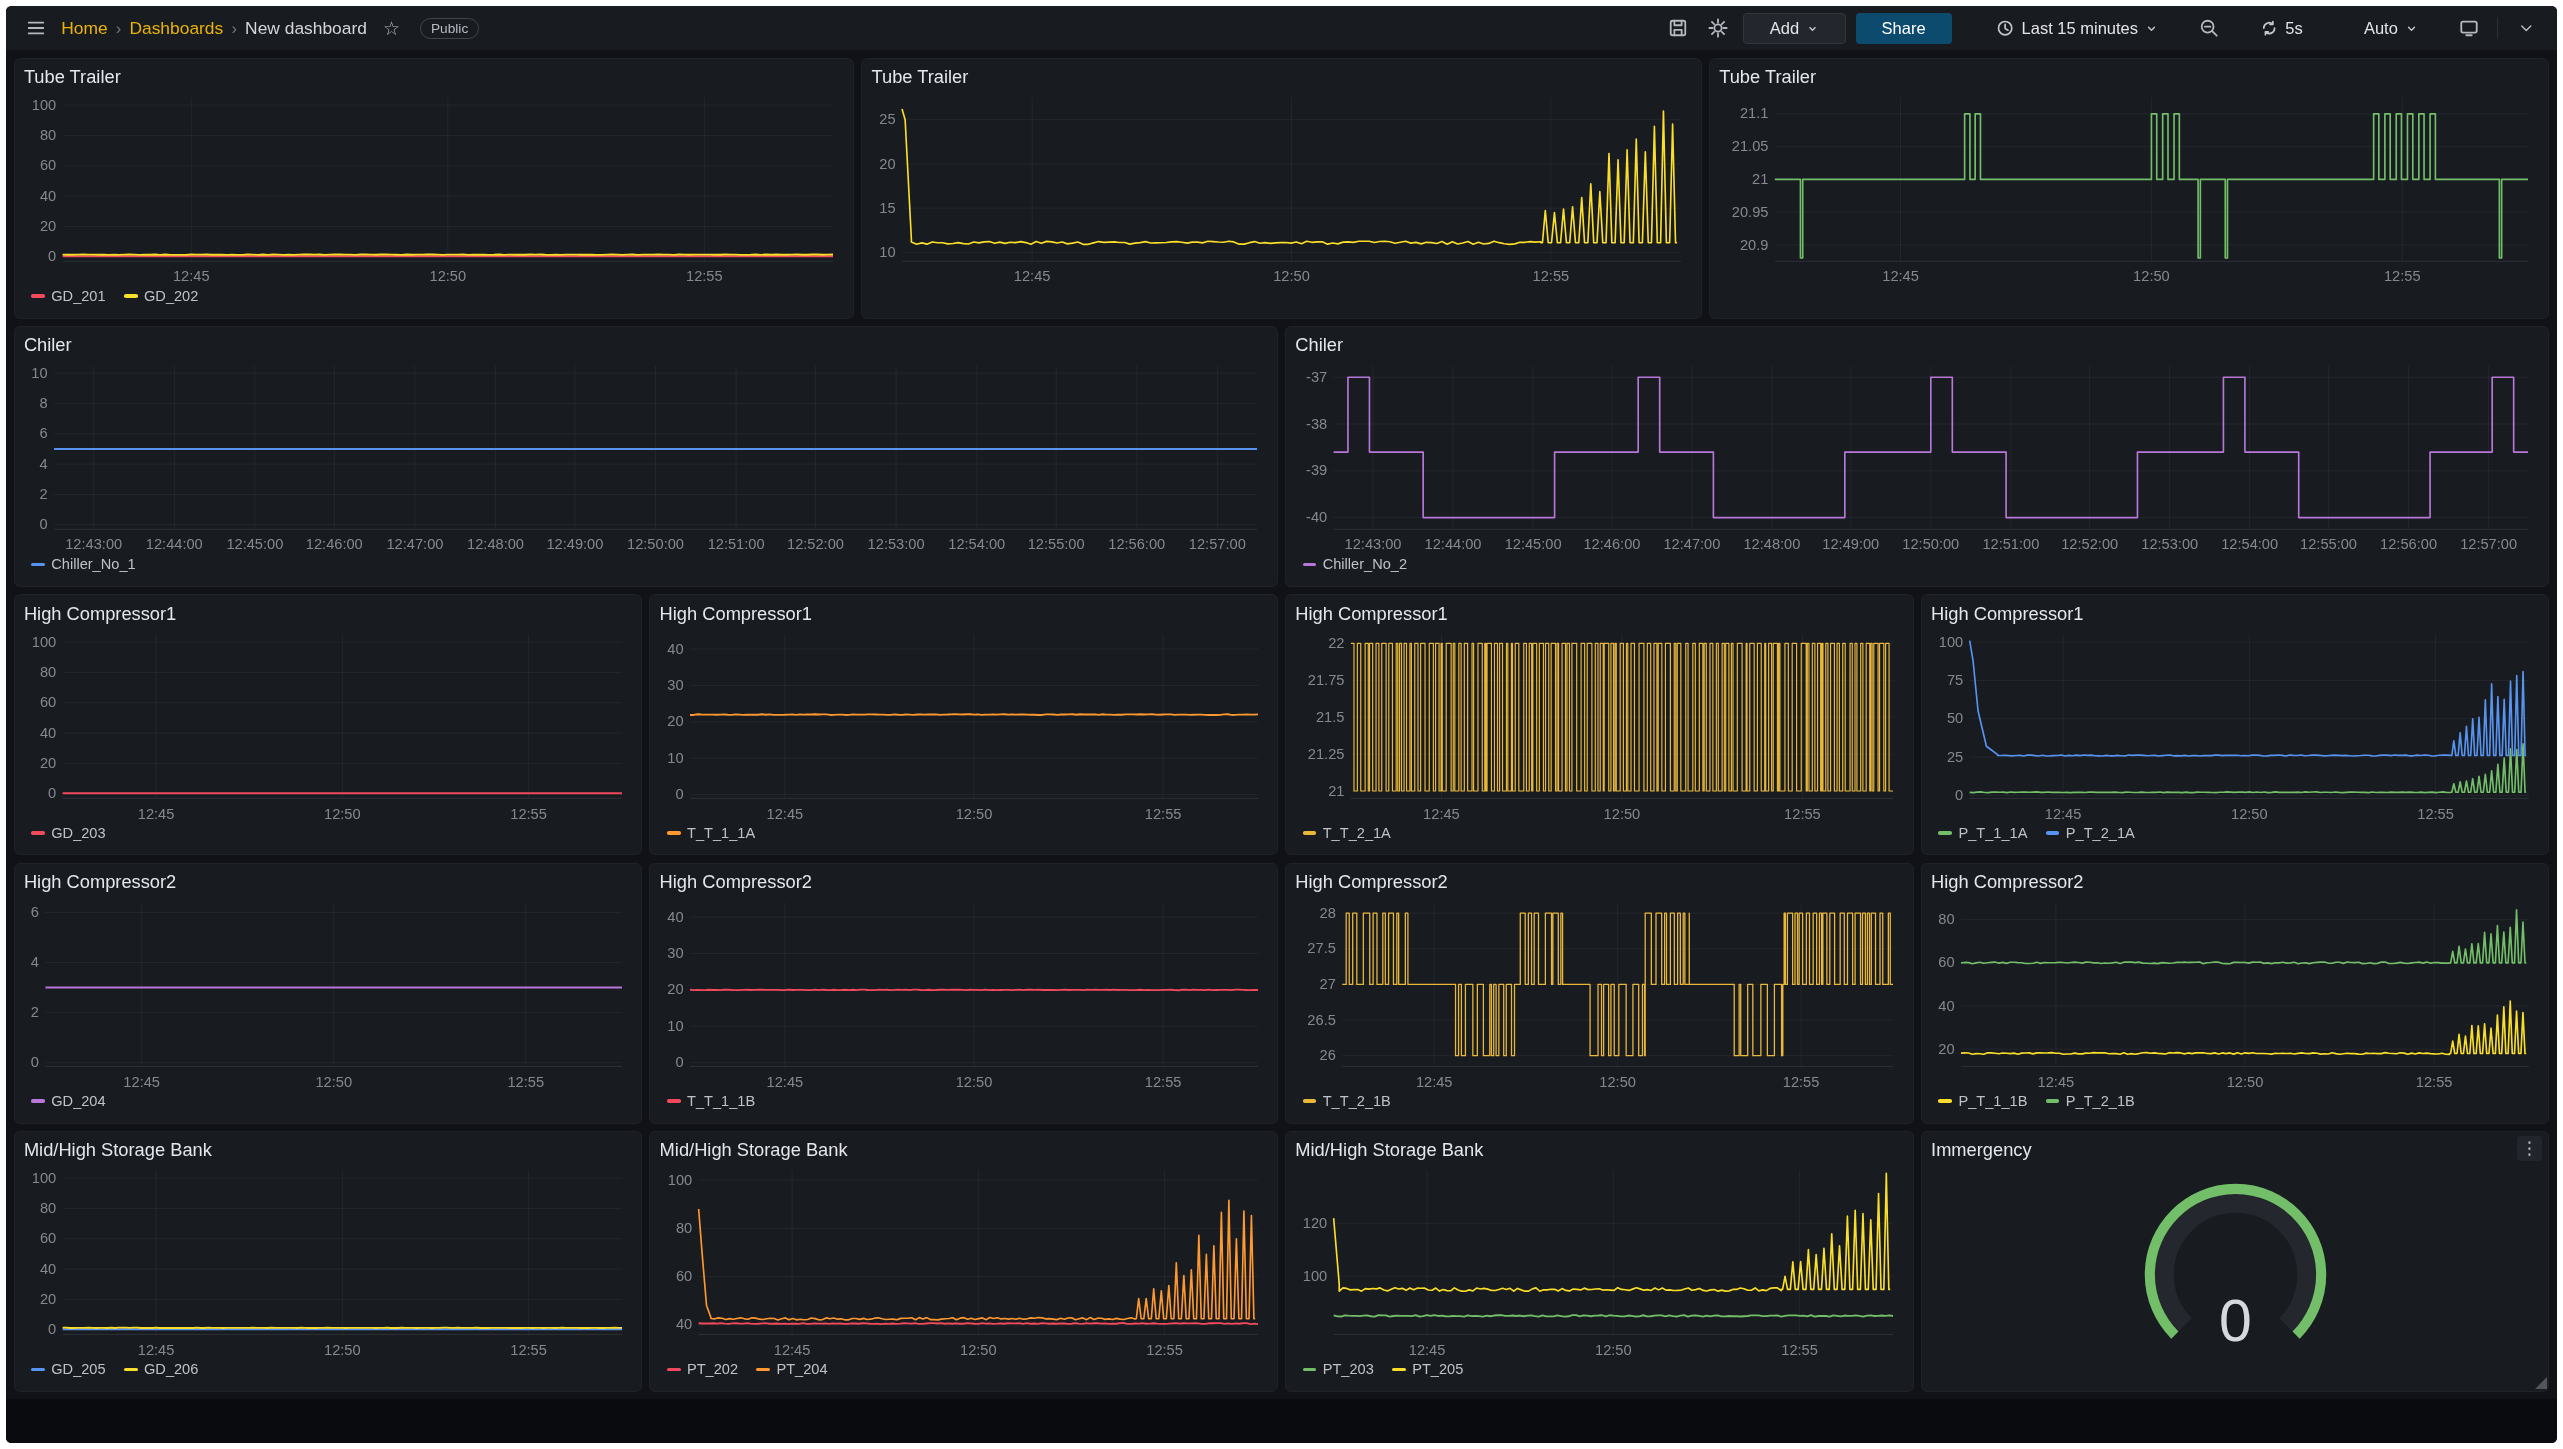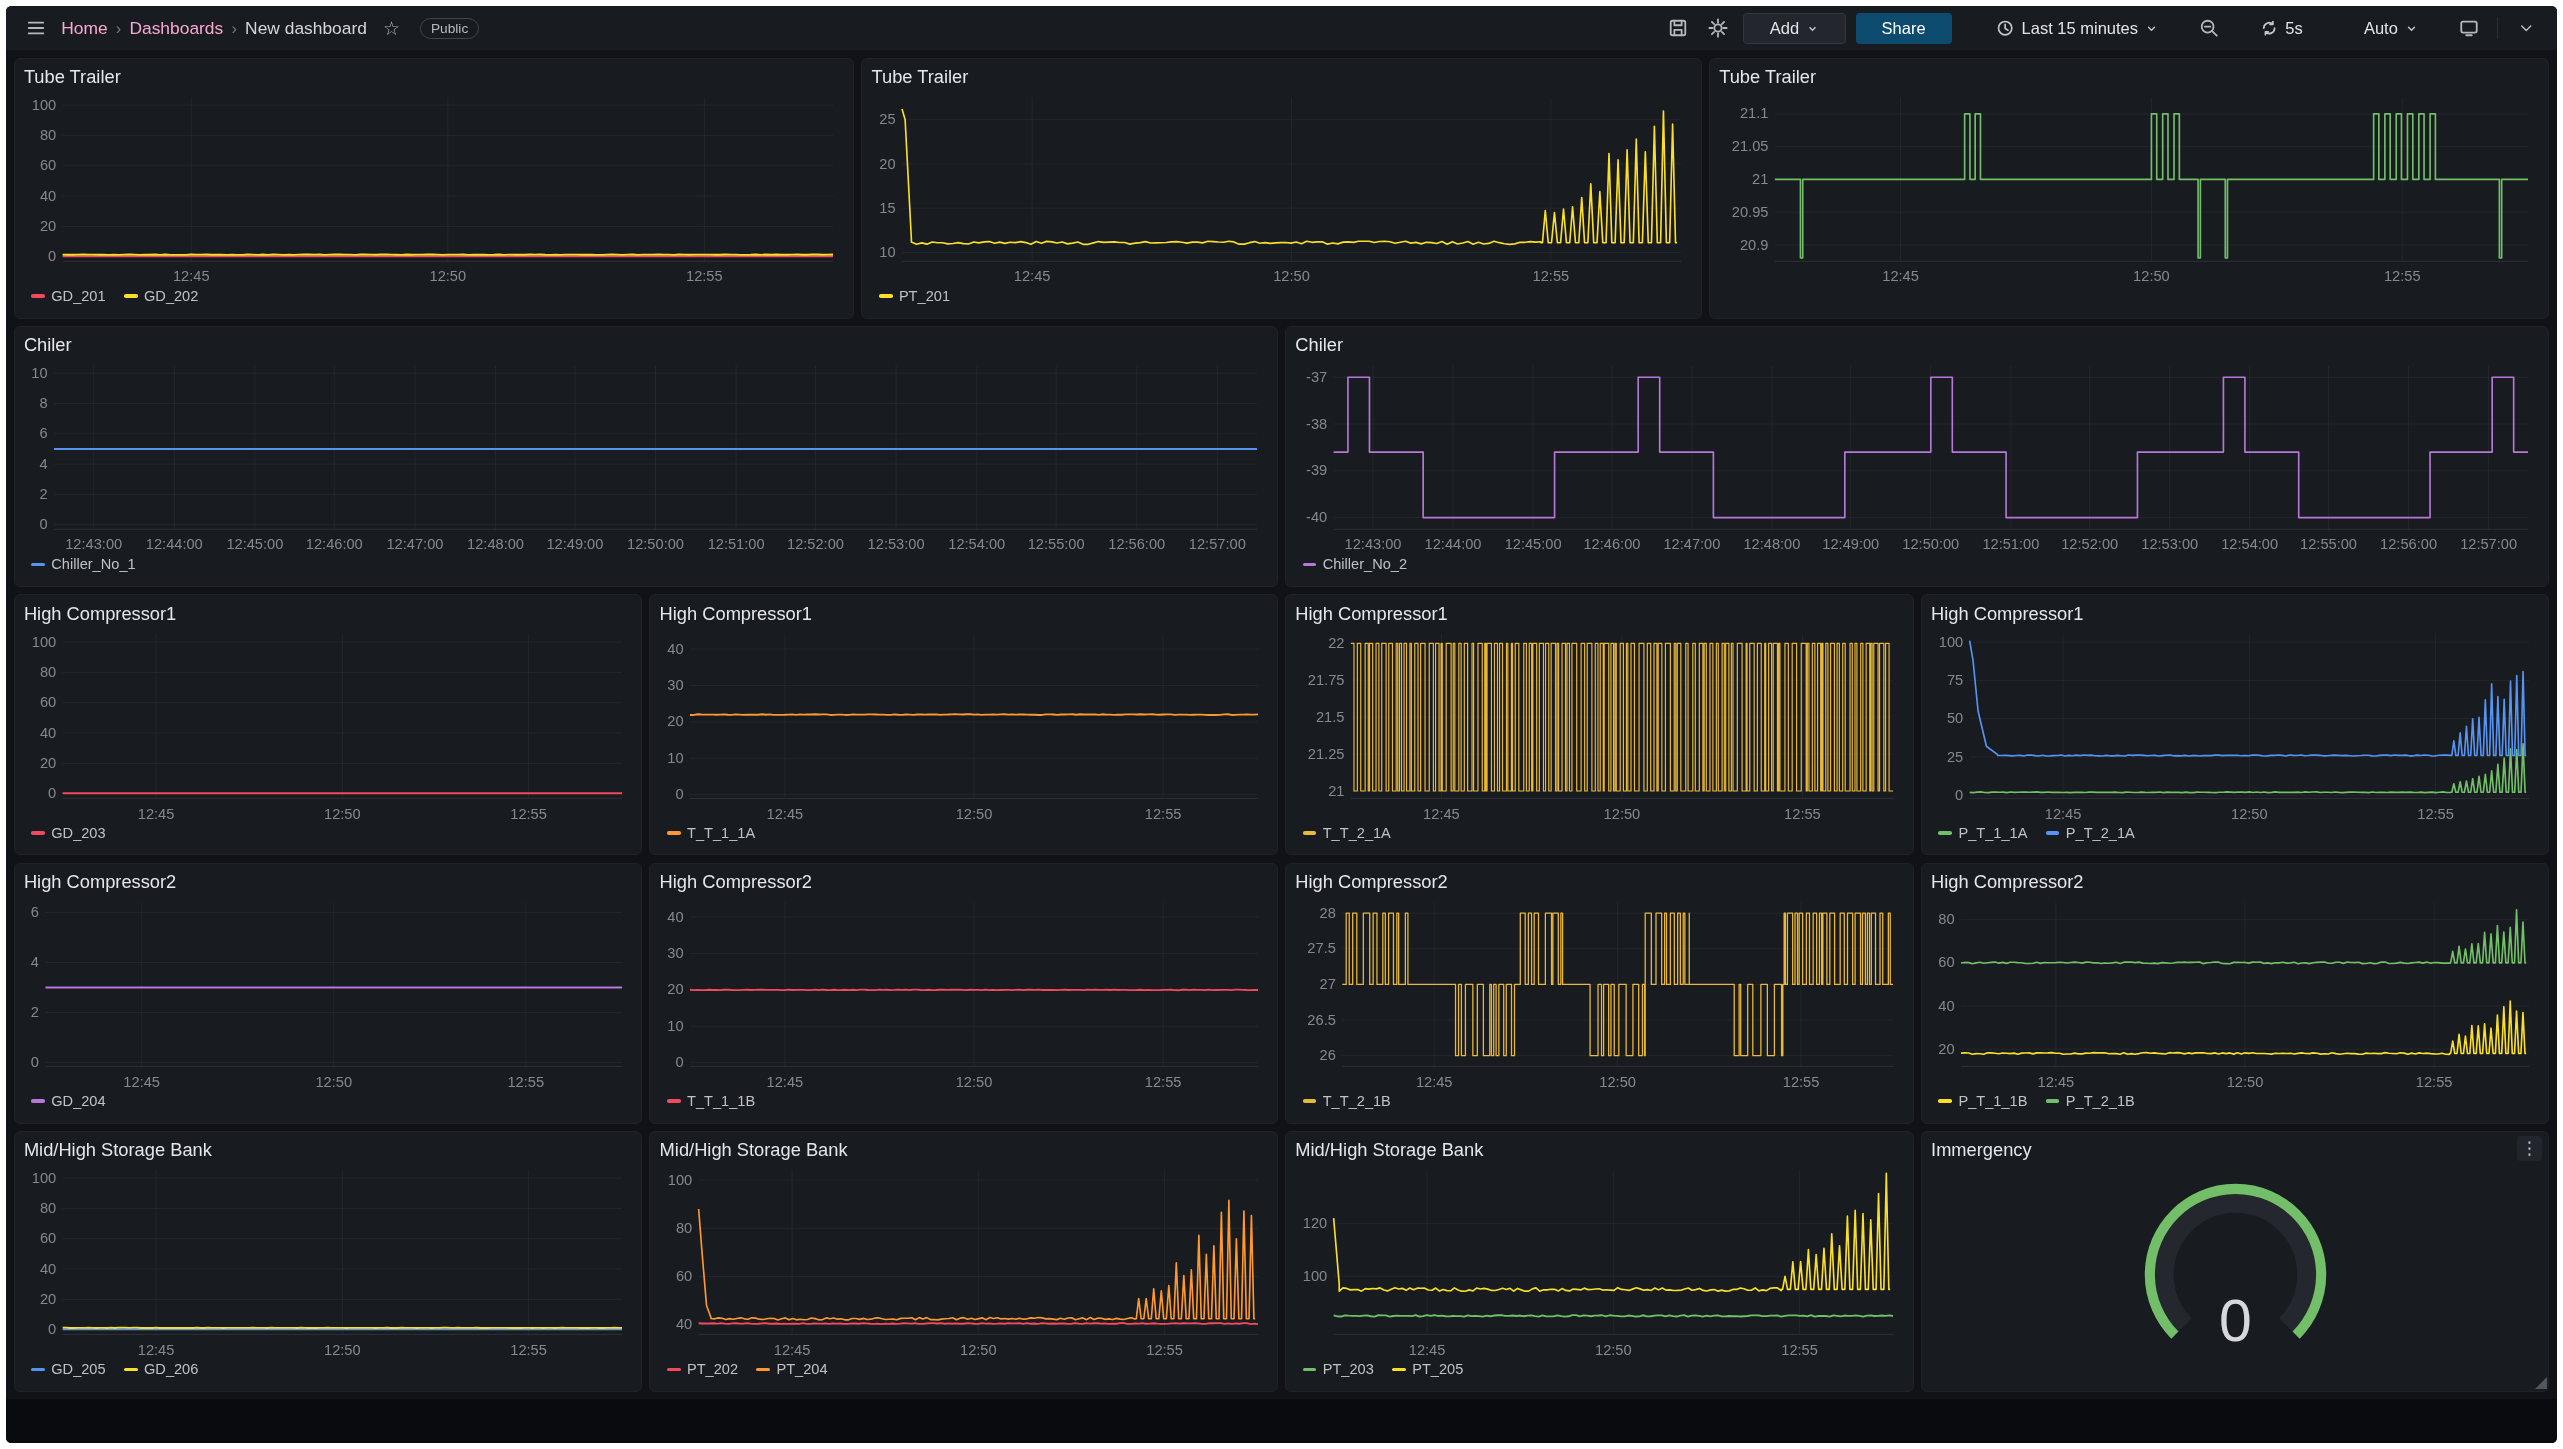--- a/index.html
+++ b/index.html
@@ -2,21 +2,21 @@
 <html style="font-size:14.6px"><head>
 <meta charset="utf-8">
 <style>
   *{box-sizing:border-box;margin:0;padding:0}
   html,body{margin:0}
   body{width:2563px;height:1449px;background:#fff;font-family:"Liberation Sans",sans-serif;position:relative;overflow:hidden}
   .app{position:absolute;left:6.4px;top:6.4px;right:6.4px;bottom:6.4px;background:#111217;border-radius:5.5px;overflow:hidden;display:flex;flex-direction:column}
   
   .navbar{flex:0 0 44px;background:#181b20;display:flex;align-items:center;padding:0 14.6px;gap:9.2px;color:#d5d6dc}
   .breadcrumb{display:flex;align-items:center;gap:8.2px;font-size:17.4px}
-  .breadcrumb a{color:#f9a8d4;text-decoration:none;cursor:pointer}
+  .breadcrumb a{color:#eab308;text-decoration:none;cursor:pointer}
   .breadcrumb .sep{color:#74777f;font-size:16.5px}
   .badge{border:0.9px solid #42454c;border-radius:11px;padding:1.8px 10px;font-size:13.7px;color:#b9bac2;margin-left:3.7px}
   .spacer{flex:1}
   .icon-btn{background:none;border:none;color:#b6b8c0;cursor:pointer;display:flex;align-items:center;justify-content:center;width:31px;height:31px;font-size:19px;padding:0}
   .icon-btn svg{stroke:#b6b8c0;fill:none;stroke-width:2;stroke-linecap:round;stroke-linejoin:round}
   .btn{display:inline-flex;align-items:center;gap:7.3px;height:31px;padding:0 26px;border-radius:3.7px;font-size:16.5px;border:none;cursor:pointer;color:#e3e4e8;background:transparent}
   .btn.secondary{background:#23262c;border:0.9px solid #34373e}
   .btn.primary{background:#0c4a6e;color:#fff;font-weight:500}
   .btn.ghost svg{stroke:#c6c7ce;fill:none;stroke-width:2;stroke-linecap:round;stroke-linejoin:round}
   .caret{display:inline-block}
@@ -183,26 +183,20 @@
                 <text class="tick" x="25.799999999999997" y="182.3" text-anchor="end">10</text>
                 <text class="tick" x="25.799999999999997" y="133.9" text-anchor="end">15</text>
                 <text class="tick" x="25.799999999999997" y="85.6" text-anchor="end">20</text>
                 <text class="tick" x="25.799999999999997" y="37.2" text-anchor="end">25</text>
                 <text class="tick" x="175.0" y="209" text-anchor="middle">12:45</text>
                 <text class="tick" x="458.4" y="209" text-anchor="middle">12:50</text>
                 <text class="tick" x="741.8" y="209" text-anchor="middle">12:55</text>
               </g>
               <path d="M32.8 20.6L36.2 32.2L43.0 161.8L43.0 165.9L48.7 168.3L54.4 166.8L60.1 168.2L65.8 165.8L71.4 166.7L77.1 166.7L82.8 167.9L88.5 167.5L94.2 166.5L99.9 167.7L105.5 168.1L111.2 165.9L116.9 166.8L122.6 165.7L128.3 165.4L134.0 167.3L139.6 166.0L145.3 167.4L151.0 166.1L156.7 166.6L162.4 165.5L168.1 166.5L173.7 168.4L179.4 165.4L185.1 167.3L190.8 165.2L196.5 165.7L202.2 167.0L207.9 165.9L213.5 167.9L219.2 167.1L224.9 165.9L230.6 168.4L236.3 168.4L242.0 166.8L247.6 165.4L253.3 166.3L259.0 166.0L264.7 165.7L270.4 166.4L276.1 166.4L281.7 168.2L287.4 167.1L293.1 166.6L298.8 165.5L304.5 167.0L310.2 166.8L315.8 166.7L321.5 166.4L327.2 165.7L332.9 165.4L338.6 166.1L344.3 167.1L350.0 166.0L355.6 166.0L361.3 166.8L367.0 165.0L372.7 165.4L378.4 165.9L384.1 166.1L389.7 165.1L395.4 165.8L401.1 168.2L406.8 168.2L412.5 166.6L418.2 165.4L423.8 167.2L429.5 166.5L435.2 167.4L440.9 166.8L446.6 166.5L452.3 166.4L457.9 167.1L463.6 165.8L469.3 167.8L475.0 165.1L480.7 166.2L486.4 165.8L492.1 165.7L497.7 168.2L503.4 167.0L509.1 167.9L514.8 166.0L520.5 165.7L526.2 166.3L531.8 165.0L537.5 165.0L543.2 165.0L548.9 166.4L554.6 165.3L560.3 165.1L565.9 165.6L571.6 167.3L577.3 166.2L583.0 165.1L588.7 167.1L594.4 166.3L600.1 167.9L605.7 166.2L611.4 166.5L617.1 167.5L622.8 165.4L628.5 168.3L634.2 165.5L639.8 168.1L645.5 166.9L651.2 165.3L656.9 168.3L662.6 166.1L668.3 168.1L673.9 167.4L679.6 165.0L685.3 166.6L691.0 167.8L696.7 168.4L702.4 167.9L708.0 166.2L713.7 166.2L719.4 165.5L725.1 166.0L730.8 165.6L730.8 166.7L732.6 166.7L735.7 131.5L738.9 166.7L742.5 166.7L745.7 133.8L748.9 166.7L752.4 166.7L755.6 129.8L758.8 166.7L762.4 166.7L765.5 127.4L768.7 166.7L772.3 166.7L775.5 117.4L778.6 166.7L782.2 166.7L785.4 102.2L788.6 166.7L792.2 166.7L795.3 110.9L798.5 166.7L802.1 166.7L805.3 69.3L808.4 166.7L812.0 166.7L815.2 76.0L818.4 166.7L821.9 166.7L825.1 65.2L828.3 166.7L831.9 166.7L835.1 53.5L838.2 166.7L841.8 166.7L845.0 67.3L848.2 166.7L851.7 166.7L854.9 39.5L858.1 166.7L861.7 166.7L864.8 22.7L868.0 166.7L871.6 166.7L874.8 37.1L878.0 166.7L879.7 166.7" fill="none" stroke="#FADE2A" stroke-width="1.8" stroke-linejoin="round"></path>
             </svg></div>
-    <div class="legend">
-            <span class="legend-item">
-              <i style="background: rgb(250, 222, 42);"></i>
-              <span>PT_201</span>
-            </span>
-          </div>
   </section>
         <section class="panel" style="grid-column: span 4;">
     <h2 class="panel-title">Tube Trailer</h2>
     <div class="chart"><svg width="820" height="199" viewBox="0 0 896 217">
               <g>
                 <line class="grid" x1="61" x2="884" y1="169.1" y2="169.1"></line>
                 <line class="grid" x1="61" x2="884" y1="133.3" y2="133.3"></line>
                 <line class="grid" x1="61" x2="884" y1="97.5" y2="97.5"></line>
                 <line class="grid" x1="61" x2="884" y1="61.7" y2="61.7"></line>
                 <line class="grid" x1="61" x2="884" y1="25.9" y2="25.9"></line>

